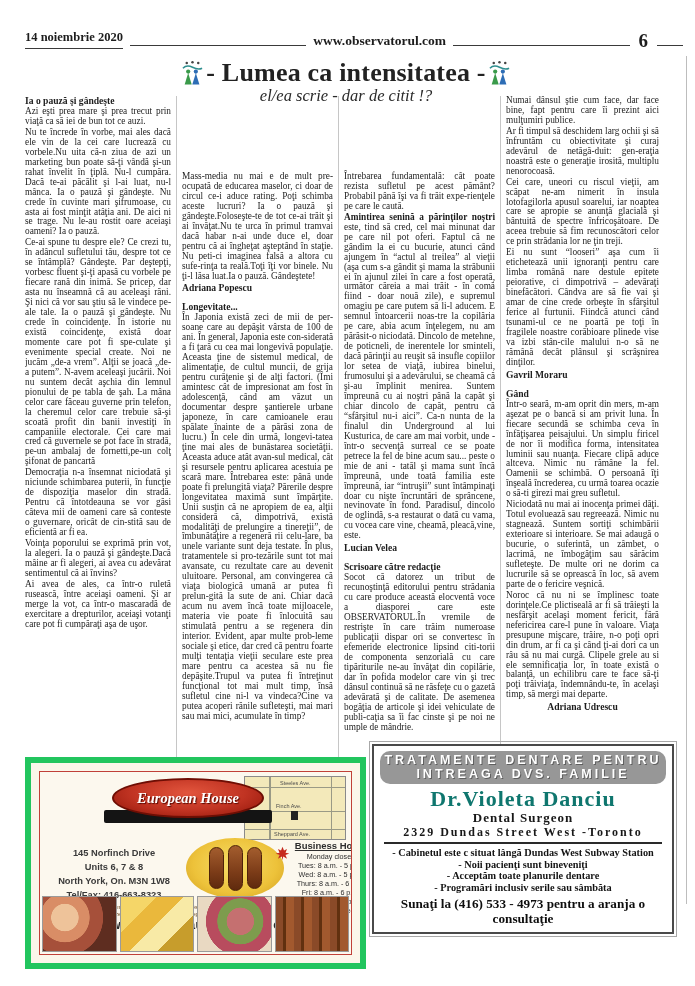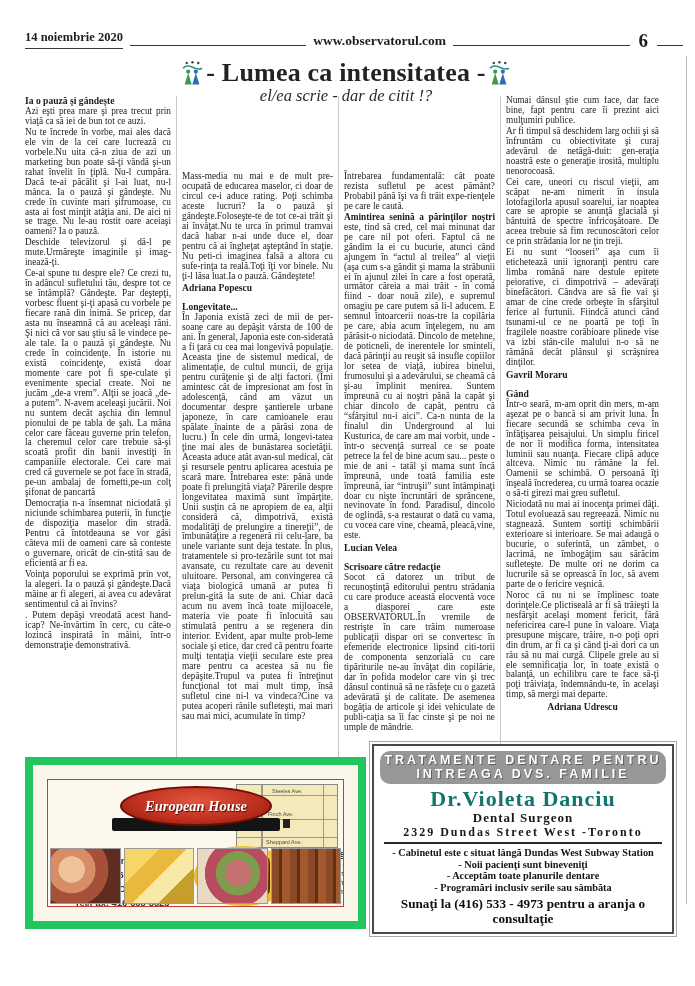--- a/index.html
+++ b/index.html
@@ -31,22 +31,22 @@
   .right-rule{position:absolute;left:686px;top:56px;height:848px;border-left:1px solid #bdbdbd;}
 
   
   .headline{position:absolute;left:181px;top:58px;width:330px;text-align:center;}
   .headline-row{display:flex;align-items:center;justify-content:space-between;}
   .headline-title{font-size:26px;font-weight:bold;letter-spacing:0.2px;color:#222;white-space:nowrap;}
   .headline-sub{font-size:16.5px;font-style:italic;margin-top:-2px;color:#2a2a2a;}
   .logo-people{width:23px;height:26px;flex:0 0 auto;}
 
   
-  .ad-sausage{position:absolute;left:25px;top:757px;width:341px;height:172px;background:#fbf6ea;
-              border:8px solid #22c55e;padding:14px;}
+  .ad-sausage{position:absolute;left:25px;top:757px;width:341px;height:212px;background:#fbf6ea;
+              border:6px solid #22c55e;padding:8px;}
   .ad-sausage-inner{position:relative;width:100%;height:100%;border:1px solid #c04038;background:#fcf8ee;overflow:hidden;}
   .eh-logo{position:absolute;left:72px;top:6px;width:152px;height:48px;}
   .eh-ellipse{position:absolute;left:0;top:0;width:152px;height:40px;border-radius:50%;
               background:radial-gradient(ellipse at 50% 35%,#e2553d 0%,#c03322 55%,#8e1408 100%);
               border:2px solid #6e0e04;display:flex;align-items:center;justify-content:center;
               color:#fff;font-style:italic;font-weight:bold;font-size:14.5px;text-shadow:1px 1px 1px #5a0a02;z-index:2;}
   .eh-ribbon{position:absolute;left:-8px;right:-8px;top:32px;height:13px;background:#141414;border-radius:2px;z-index:1;}
   .eh-map{position:absolute;right:5px;top:4px;width:102px;height:64px;background:#f3e9ba;border:1px solid #8a8a8a;
           font-family:"Liberation Sans",sans-serif;font-size:5.5px;color:#555;}
   .map-h{position:absolute;left:0;right:0;border-top:1.5px solid #9a9a86;}
@@ -128,25 +128,24 @@
   </div>
   <div class="headline-sub">el/ea scrie - dar de citit !?</div>
 </div>
 
 <div class="columns">
 
   <div class="col col1">
     <p class="sec-title" style="margin-top:0">Ia o pauză şi gândeşte</p>
     <p>Azi eşti prea mare şi prea trecut prin viaţă ca să iei de bun tot ce auzi.</p>
     <p>Nu te încrede în vorbe, mai ales dacă ele vin de la cei care lucrează cu vorbele.Nu uita că-n ziua de azi un marketing bun poate să-ţi vândă şi-un rahat învelit în ţiplă. Nu-l cumpăra. Dacă te-ai păcălit şi l-ai luat, nu-l mânca. Ia o pauză şi gândeşte. Nu crede în cuvinte mari şifrumoase, cu asta ai fost minţit atâţia ani. De aici ni se trage. Nu le-au rostit oare aceiaşi oameni? Ia o pauză.</p>
-    <p>Deschide televizorul şi dă-l pe mute.Urmăreşte imaginile şi imag-inează-ţi.</p>
     <p>Ce-ai spune tu despre ele? Ce crezi tu, în adâncul sufletului tău, despre tot ce se întâmplă? Gândeşte.  Par deştepţi, vorbesc fluent şi-ţi apasă cu vorbele pe fiecare rană din inimă. Se pricep, dar asta nu înseamnă că au aceleaşi răni. Şi nici că vor sau ştiu să le vindece pe-ale tale. Ia o pauză şi gândeşte. Nu crede în coincidenţe. În istorie nu există coincidenţe, există doar momente care pot fi spe-culate şi evenimente special create. Noi ne jucăm „de-a vrem”. Alţii se joacă „de-a putem”. N-avem aceleaşi jucării. Noi nu suntem decât aşchia din lemnul pionului de pe tabla de şah. La mâna celor care făceau guverne prin telefon, la cheremul celor care trebuie să-şi scoată profit din banii investiţi în campaniile electorale. Cei care mai cred că guvernele se pot face în stradă, pe-un ambalaj de fornetti,pe-un colţ şifonat de pancartă</p>
     <p>Democraţia n-a însemnat niciodată şi niciunde schimbarea puterii, în funcţie de dispoziţia maselor din stradă. Pentru că întotdeauna se vor găsi câteva mii de oameni care să conteste o guvernare, oricât de cin-stită sau de eficientă ar fi ea.</p>
     <p>Voinţa poporului se exprimă prin vot, la alegeri. Ia o pauză şi gândeşte.Dacă mâine ar fi alegeri, ai avea cu adevărat sentimentul că ai învins?</p>
-    <p>. Putem depăşi vreodată acest hand-icap? Ne-învârtim în cerc, cu câte-o lozincă inspirată în mâini, într-o demonstraţie demonstrativă.</p>
+    <p>Ai avea de ales, ca într-o ruletă rusească, între aceiaşi oameni. Şi ar merge la vot, ca într-o mascaradă de exercitare a drepturilor, aceiaşi votanţi care pot fi cumpăraţi aşa de uşor.</p>
   </div>
 
   <div class="col col2">
     <p>Mass-media nu mai e de mult pre-ocupată de educarea maselor, ci doar de circul ce-i aduce rating. Poţi schimba aceste lucruri? Ia o pauză şi gândeşte.Foloseşte-te de tot ce-ai trăit şi ai învăţat.Nu te urca în primul tramvai dacă habar n-ai unde duce el, doar pentru că ai îngheţat aşteptând în staţie. Nu peti-ci imaginea falsă a altora cu sufe-rinţa ta reală.Toţi îţi vor binele. Nu ţi-l lăsa luat.Ia o pauză. Gândeştete!</p>
     <p class="byline">Adriana Popescu</p>
     <p class="sec-title">Longevitate...</p>
     <p>În Japonia există zeci de mii de per-soane care au depăşit vârsta de 100 de ani. În general, Japonia este con-siderată a fi ţară cu cea mai longevivă populaţie. Aceasta ţine de sistemul medical, de alimentaţie, de cultul muncii, de grija pentru curăţenie şi de alţi factori. (Îmi amintesc cât de impresionat am fost în adolescenţă, când am văzut un documentar despre şantierele urbane japoneze, în care camioanele erau spălate înainte de a părăsi zona de lucru.) În cele din urmă, longevi-tatea ţine mai ales de bunăstarea societăţii. Aceasta aduce atât avan-sul medical, cât şi resursele pentru aplicarea acestuia pe scară mare. Întrebarea este: până unde poate fi prelungită viaţa? Părerile despre longevitatea maximă sunt împărţite. Unii susţin că ne apropiem de ea, alţii consideră că, dimpotrivă, există modalităţi de prelungire a tinereţii”, de îmbunătăţire a regeneră rii celu-lare, ba unele variante sunt deja testate. În plus, tratamentele si pro-tezările sunt tot mai avansate, cu rezultate care au devenit uluitoare. Personal, am convingerea că viaţa biologică umană ar putea fi prelun-gită la sute de ani. Chiar dacă acum nu avem încă toate mijloacele, materia vie poate fi înlocuită sau stimulată pentru a se regenera din interior. Evident, apar multe prob-leme sociale şi etice, dar cred că pentru foarte mulţi tentaţia vieţii seculare este prea mare pentru ca acestea să nu fie depăşite.Trupul va putea fi întreţinut funcţional tot mai mult timp, însă sufletul cine ni-l va vindeca?Cine va putea acoperi rănile sufleteşti, mai mari sau mai mici, acumulate în timp?</p>
   </div>
 
   <div class="col col3">

